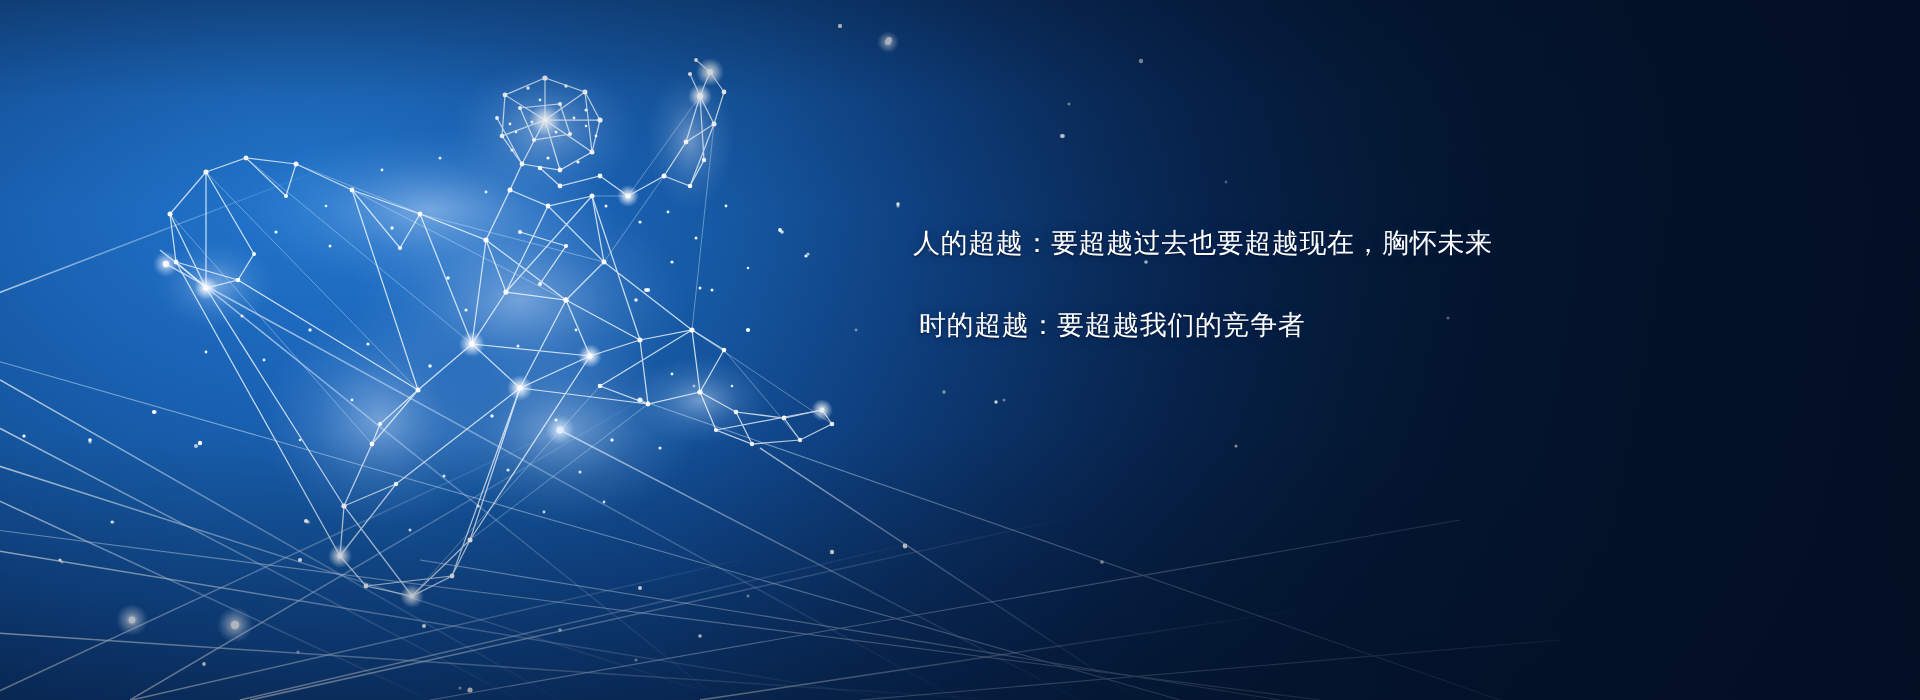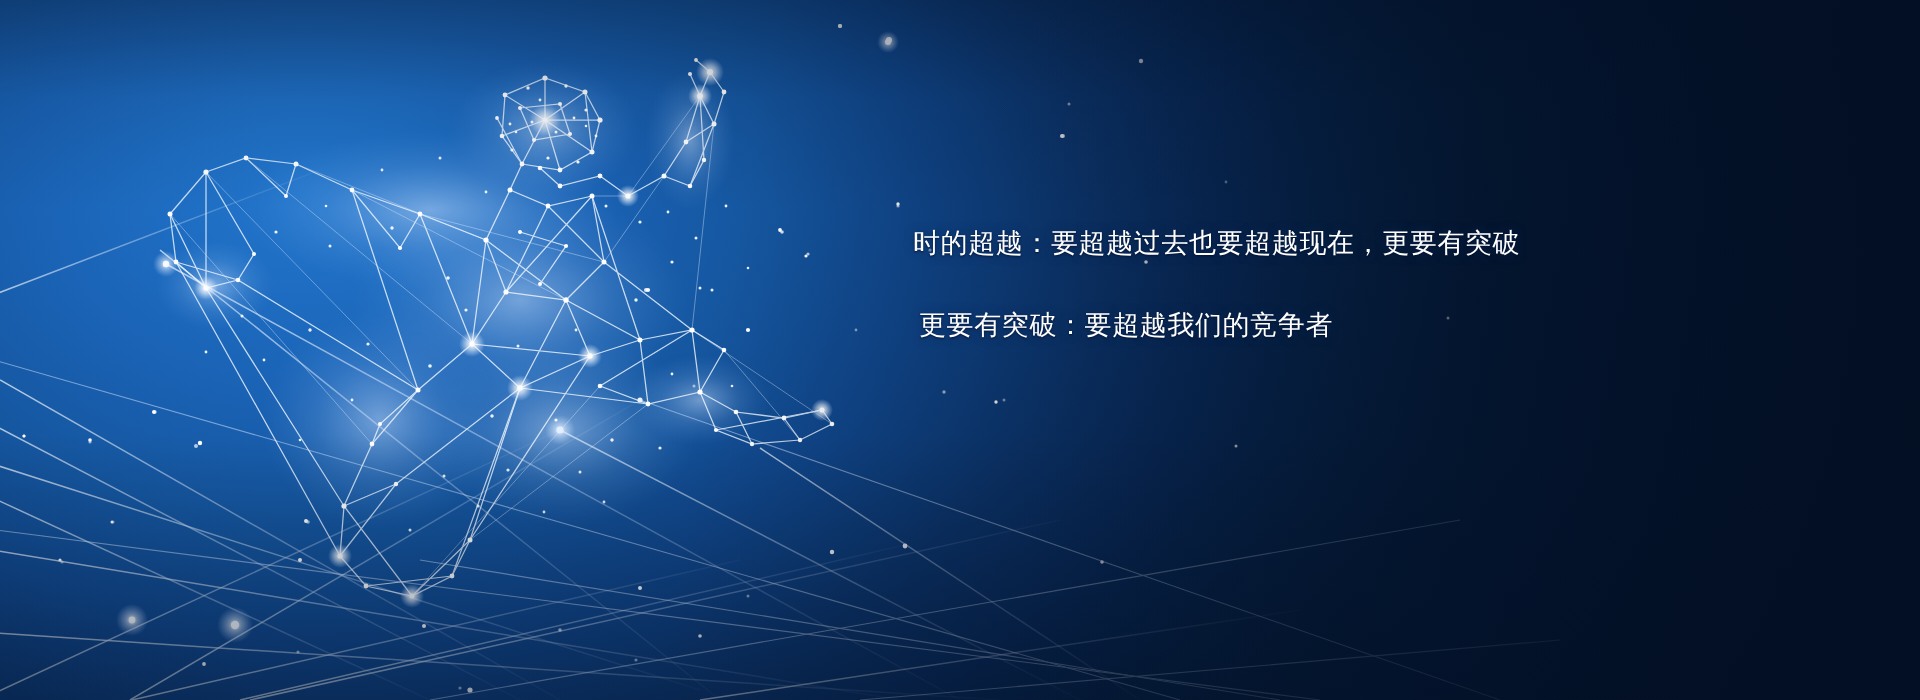--- a/index.html
+++ b/index.html
@@ -437,17 +437,17 @@
       <circle cx="308" cy="522" r="1.8" opacity=".6"></circle>
       <circle cx="694" cy="386" r="1.5" opacity=".55"></circle>
     </g>
   </svg>
 
   <div class="bg-darkright"></div>
   <div class="bg-darktop"></div>
   <div class="bg-vign"></div>
 
   <div class="copy">
-    <p class="line l1">时的超越：要超越过去也要超越现在，更要有突破</p>
-    <p class="line l3">更要有突破：要超越我们的竞争者</p>
+    <p class="line l1">人的超越：要超越过去也要超越现在，胸怀未来</p>
+    <p class="line l3">时的超越：要超越我们的竞争者</p>
   </div>
 
 </div>
 
 </body></html>

